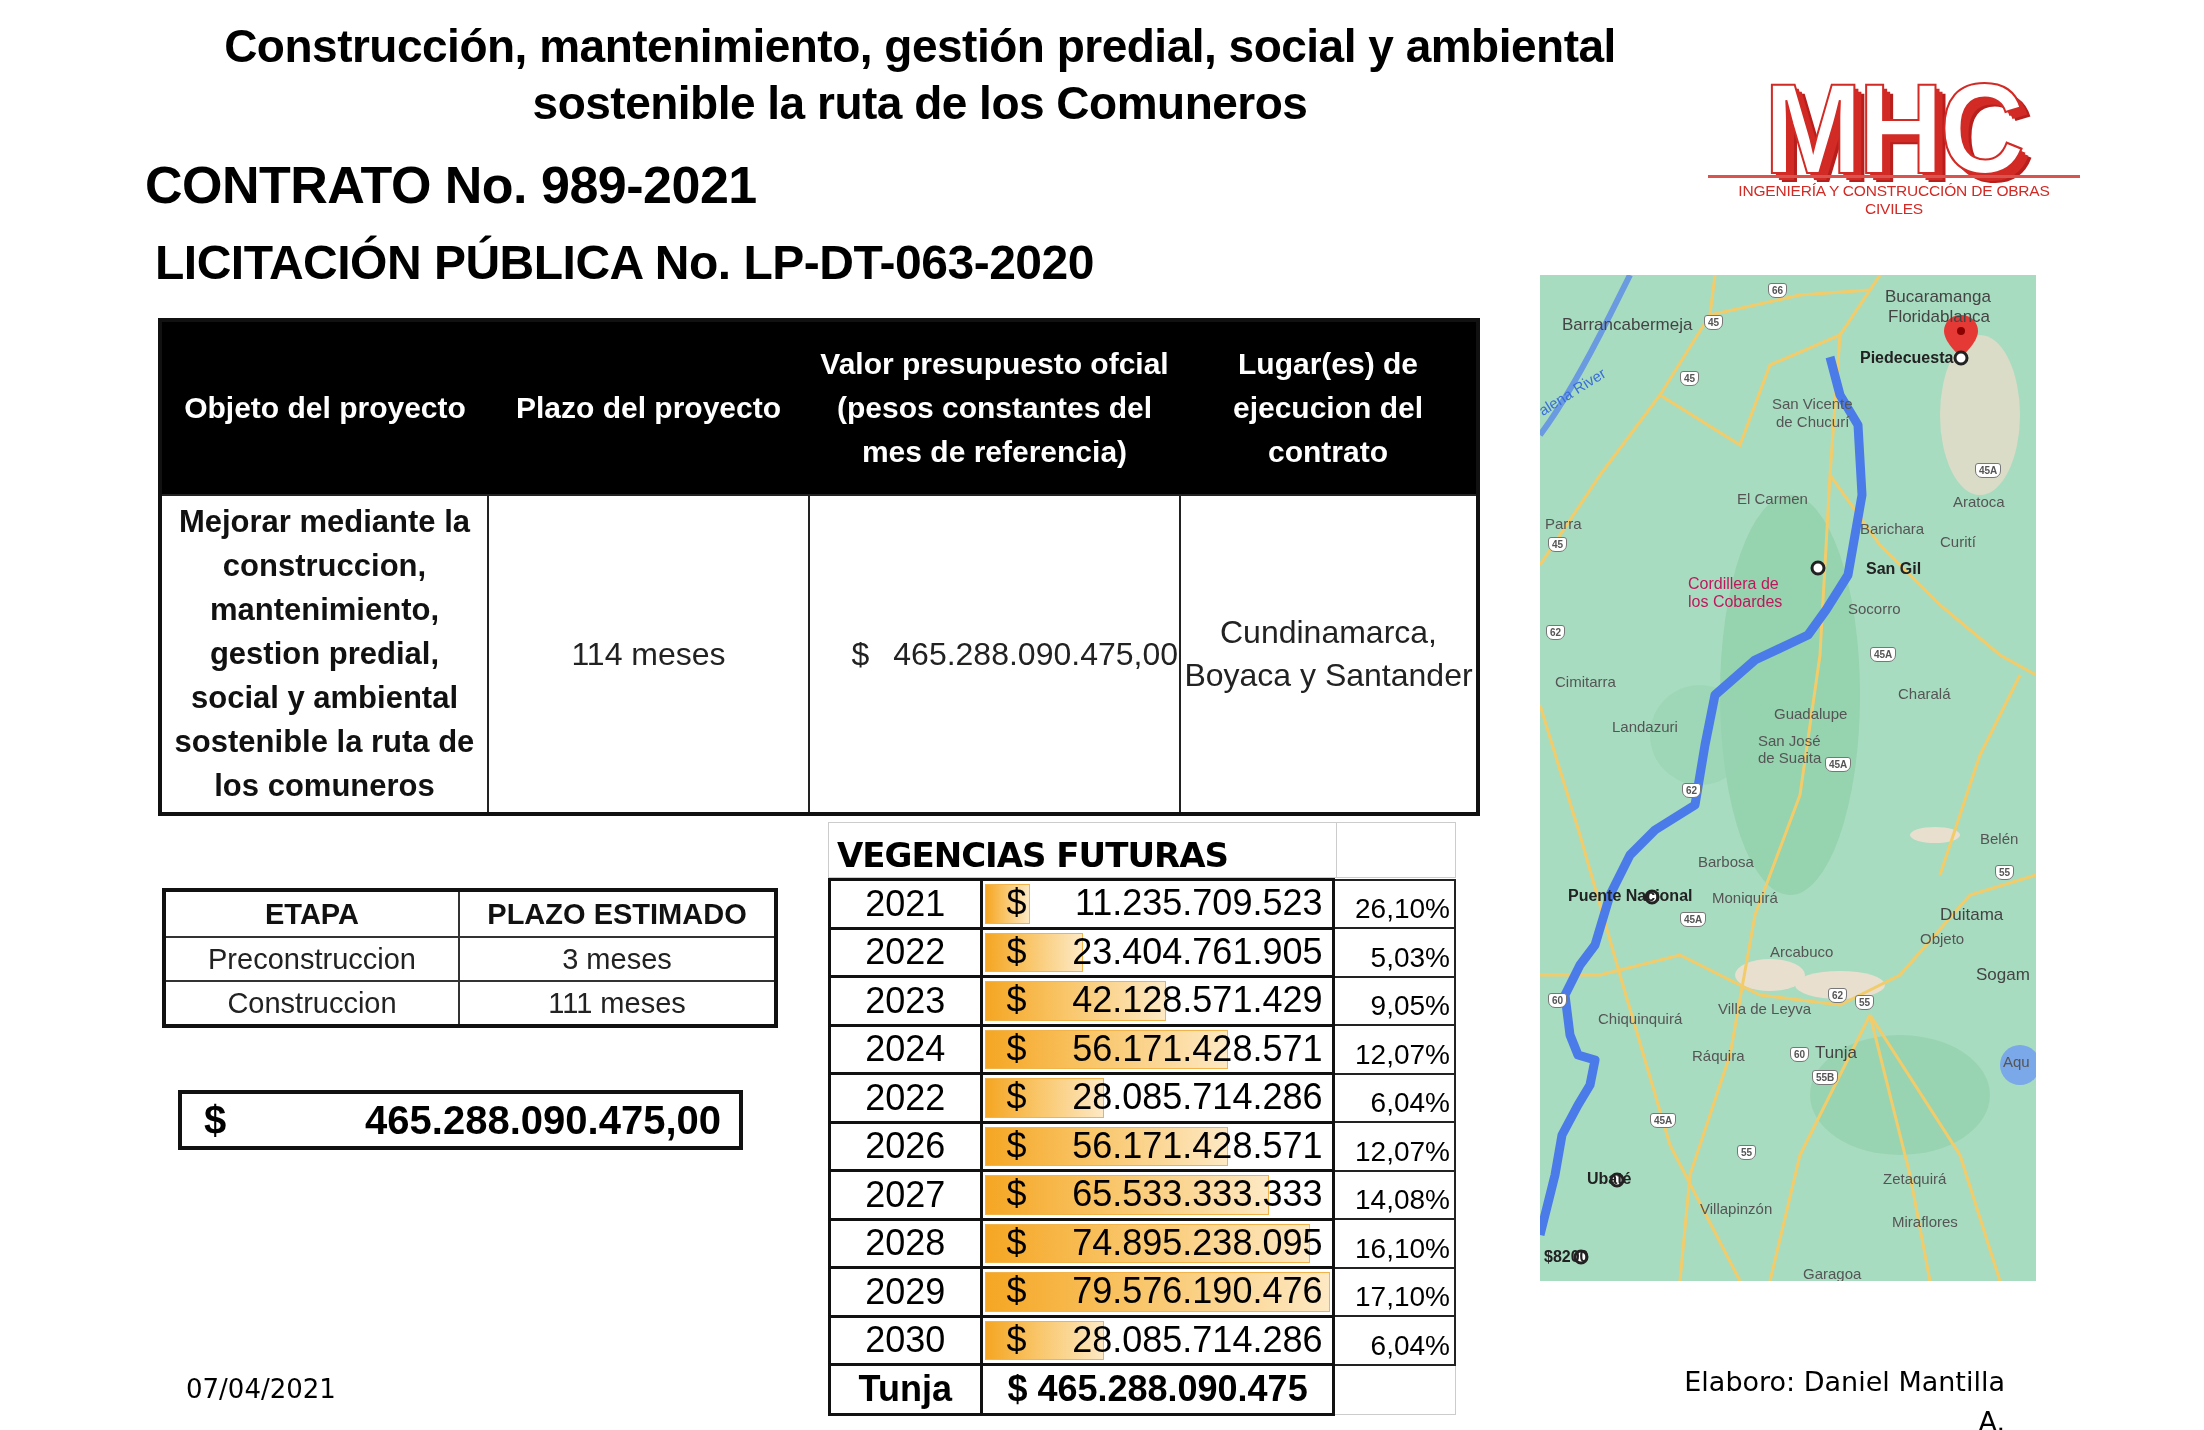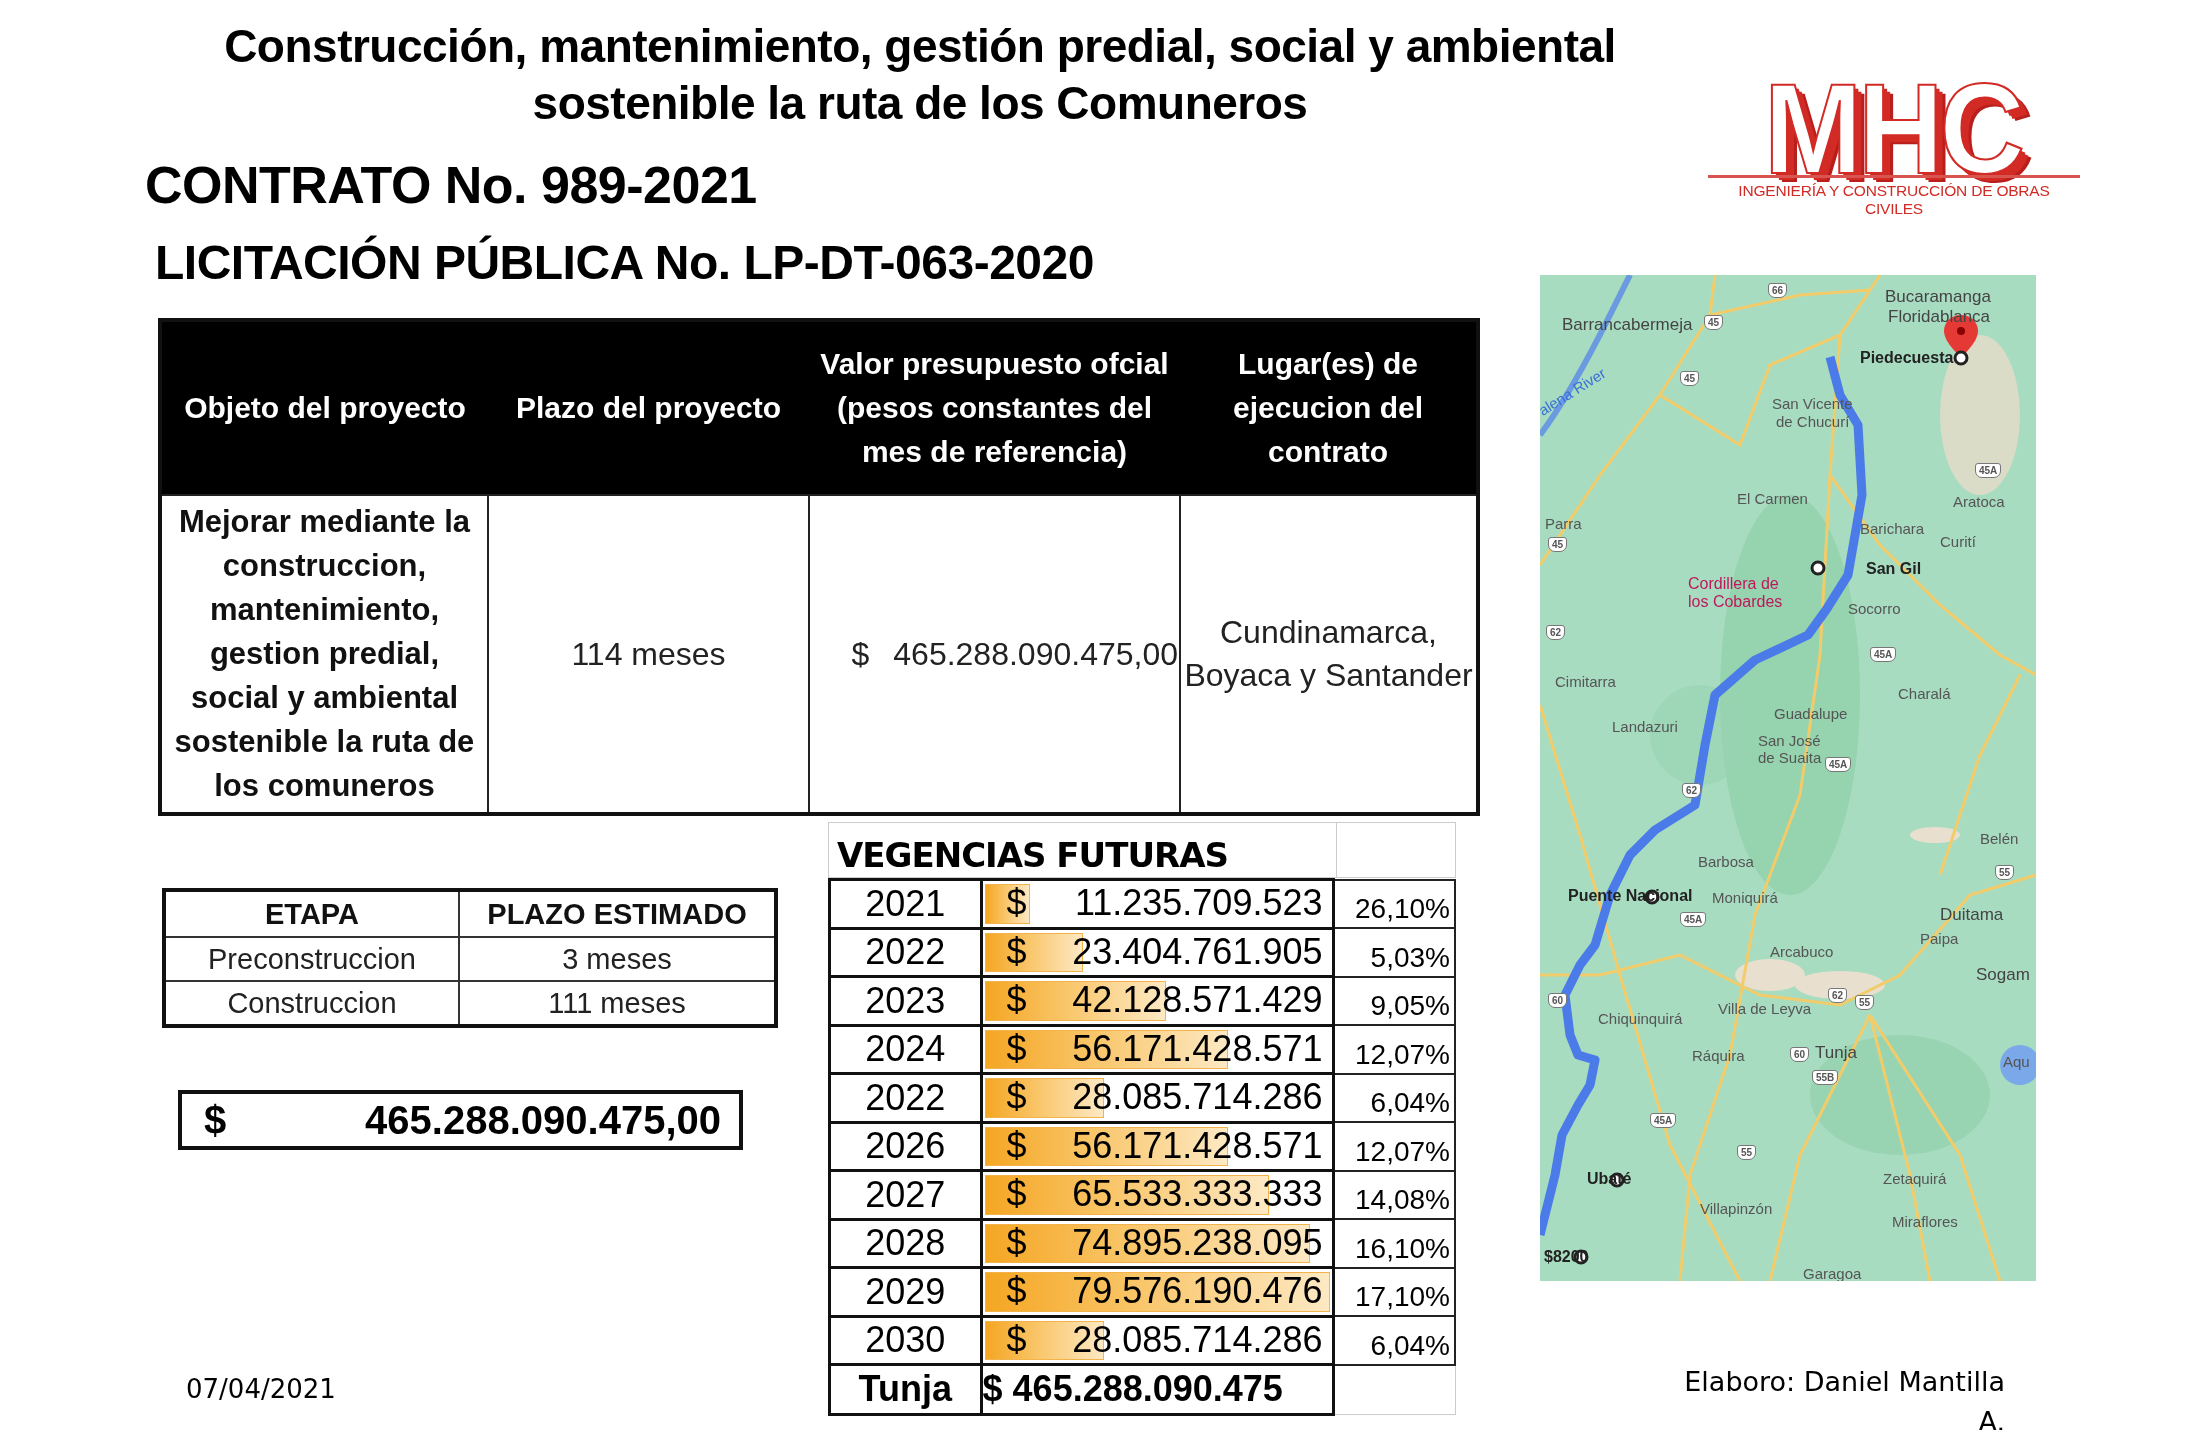--- a/index.html
+++ b/index.html
@@ -43,21 +43,21 @@
   .vig-table { position:absolute; left:0; top:56px; border-collapse:collapse; }
   .vig-table td { height:44.5px; padding:0; font-size:36px; }
   .vig-table td.year { width:150px; border:3px solid #111; text-align:center; }
   .vig-table td.amt { width:352px; border:3px solid #111; position:relative; }
   .vig-table td.pct { width:115px; border:2px solid #222; text-align:right; font-size:28px; padding-right:4px; vertical-align:bottom; padding-bottom:2px; }
   .bar { position:absolute; left:2px; top:3px; bottom:3px; background:linear-gradient(90deg,#f5a623 0%, #f9c66a 45%, #fde9c4 100%); border:1px solid #f2b44a; box-sizing:border-box; }
   .amt-cur { position:absolute; left:24px; top:0; line-height:44px; }
   .amt-val { position:absolute; right:10px; top:0; line-height:44px; }
   .vig-table tr.total td { height:46px; font-weight:bold; }
   .vig-table tr.total td.year { font-size:36px; }
-  .vig-table tr.total td.amt { font-size:36px; }
+  .vig-table tr.total td.amt { text-align:center; font-size:36px; }
   .vig-table tr.total td.pct { border:1px solid #ccc; border-left:3px solid #111; }
 
   
   .map { left:1540px; top:275px; width:496px; height:1006px; background:#a8dcc0; overflow:hidden; }
   .map svg { position:absolute; left:0; top:0; }
   .map .lbl { position:absolute; font-size:15px; color:#555; white-space:nowrap; }
   .map .lbl.city { font-weight:bold; font-size:16px; color:#222; }
   .map .lbl.big { font-size:17px; color:#444; }
   .map .lbl.park { color:#be185d; font-size:16px; line-height:18px; }
   .map .lbl.river { color:#3a6fd8; font-size:15px; transform:rotate(-32deg); }
@@ -292,21 +292,21 @@
   <span class="lbl" style="left:358px;top:410px">Charalá</span>
   <span class="lbl" style="left:72px;top:443px">Landazuri</span>
   <span class="lbl" style="left:234px;top:430px">Guadalupe</span>
   <span class="lbl" style="left:218px;top:457px">San José</span>
   <span class="lbl" style="left:218px;top:474px">de Suaita</span>
   <span class="lbl" style="left:440px;top:555px">Belén</span>
   <span class="lbl" style="left:158px;top:578px">Barbosa</span>
   <span class="lbl city" style="left:28px;top:612px">Puente Nacional</span>
   <span class="lbl" style="left:172px;top:614px">Moniquirá</span>
   <span class="lbl big" style="left:400px;top:630px">Duitama</span>
-  <span class="lbl" style="left:380px;top:655px">Paipa</span>
+  <span class="lbl" style="left:380px;top:655px">Objeto</span>
   <span class="lbl" style="left:230px;top:668px">Arcabuco</span>
   <span class="lbl big" style="left:436px;top:690px">Sogam</span>
   <span class="lbl" style="left:58px;top:735px">Chiquinquirá</span>
   <span class="lbl" style="left:178px;top:725px">Villa de Leyva</span>
   <span class="lbl" style="left:152px;top:772px">Ráquira</span>
   <span class="lbl big" style="left:275px;top:768px">Tunja</span>
   <span class="lbl" style="left:463px;top:778px">Aqu</span>
   <span class="lbl city" style="left:47px;top:895px">Ubaté</span>
   <span class="lbl" style="left:343px;top:895px">Zetaquirá</span>
   <span class="lbl" style="left:160px;top:925px">Villapinzón</span>

